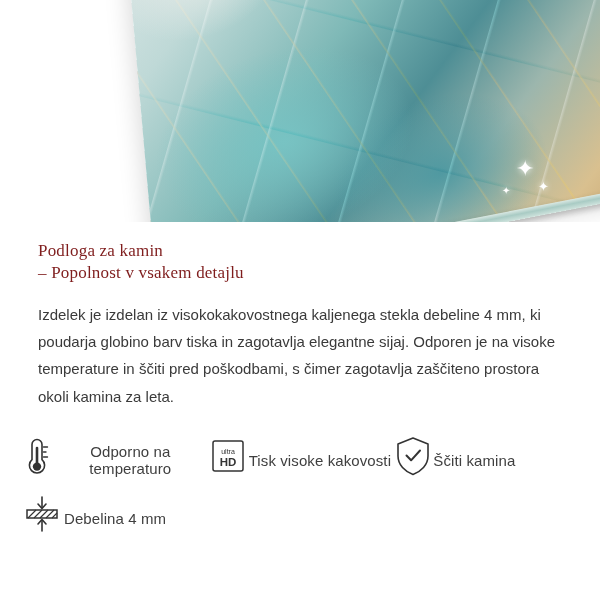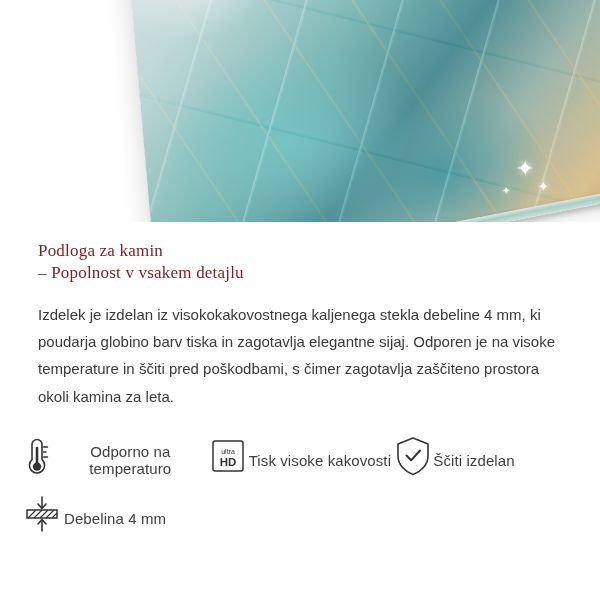--- a/index.html
+++ b/index.html
@@ -201,21 +201,21 @@
       <div class="feature-label">Tisk visoke kakovosti</div>
     </div>
 
     <div class="feature">
       <div class="feature-icon">
         <svg width="40" height="44" viewBox="0 0 40 44">
           <path d="M20 4 L35 10 V22 c0 9 -7 15.5 -15 18.5 C12 37.5 5 31 5 22 V10 Z" fill="none" stroke="#333" stroke-width="1.6" stroke-linejoin="round"></path>
           <path d="M13.5 21.5 l4.6 4.8 L27 16.5" fill="none" stroke="#333" stroke-width="2" stroke-linecap="round" stroke-linejoin="round"></path>
         </svg>
       </div>
-      <div class="feature-label">Ščiti izdelan</div>
+      <div class="feature-label">Ščiti kamina</div>
     </div>
 
 
 
     <div class="feature">
       <div class="feature-icon">
         <svg width="44" height="42" viewBox="0 0 44 42">
           <line x1="22" y1="4" x2="22" y2="14" stroke="#333" stroke-width="1.6" stroke-linecap="round"></line>
           <path d="M18 11 L22 15.5 L26 11" fill="none" stroke="#333" stroke-width="1.6" stroke-linecap="round" stroke-linejoin="round"></path>
           <rect x="7" y="17" width="30" height="8" fill="none" stroke="#333" stroke-width="1.5"></rect>

